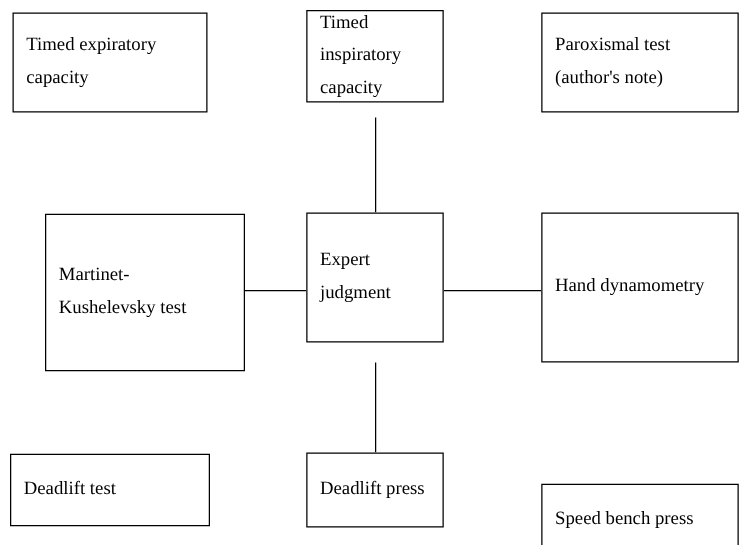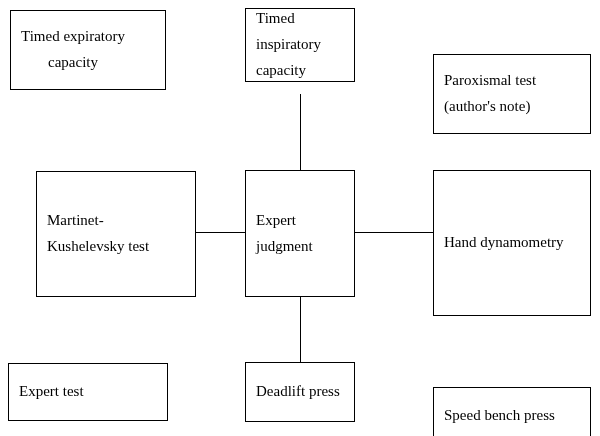--- a/index.html
+++ b/index.html
@@ -22,27 +22,27 @@
     background: #ffffff;
     display: flex;
     align-items: center;
     padding: 6px 10px;
     font-size: 15px;
     line-height: 1.72;
     color: #000000;
     white-space: pre-line;
   }
   
-  .b-tl { left: 10px;  top: 10px;  width: 156px; height: 80px; text-align: center;  }
+  .b-tl { left: 10px;  top: 10px;  width: 156px; height: 80px;  }
   .b-tc { left: 245px; top: 8px;   width: 110px; height: 74px;  }
-  .b-tr { left: 433px; top: 10px;  width: 158px; height: 80px; margin-top: 44px;  }
+  .b-tr { left: 433px; top: 10px;  width: 158px; height: 80px;  }
   
   .b-ml { left: 8px;   top: 171px; width: 160px; height: 126px; margin-left: 28px; }
-  .b-c  { left: 245px; top: 170px; width: 110px; height: 127px; }
-  .b-mr { left: 433px; top: 170px; width: 158px; height: 146px; }
+  .b-c  { left: 245px; top: 170px; width: 110px; height: 104px; }
+  .b-mr { left: 433px; top: 170px; width: 158px; height: 120px; }
   
   .b-bl { left: 8px;   top: 363px; width: 160px; height: 58px;  }
   .b-bc { left: 245px; top: 362px; width: 110px; height: 60px;  }
   .b-br { left: 433px; top: 362px; width: 158px; height: 58px; margin-top: 25px;  }
 
   .line {
     position: absolute;
     background: #000000;
   }
   .l-top    { left: 300px; top: 94px;  width: 1px;  height: 76px; }
@@ -80,21 +80,21 @@
   </div>
   <div class="box b-c">
     <span>Expert
 judgment</span>
   </div>
   <div class="box b-mr">
     <span>Hand dynamometry</span>
   </div>
 
   <div class="box b-bl">
-    <span>Expert test</span>
+    <span>Deadlift test</span>
   </div>
   <div class="box b-bc">
     <span>Deadlift press</span>
   </div>
   <div class="box b-br">
     <span>Speed bench press</span>
   </div>
 
 </div>
 

